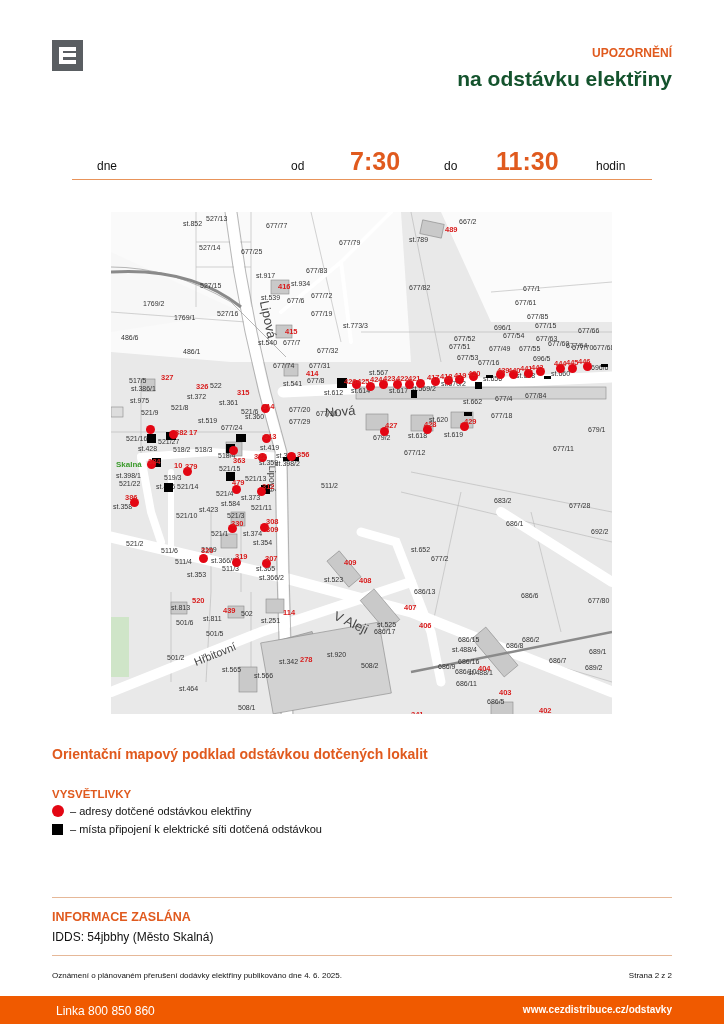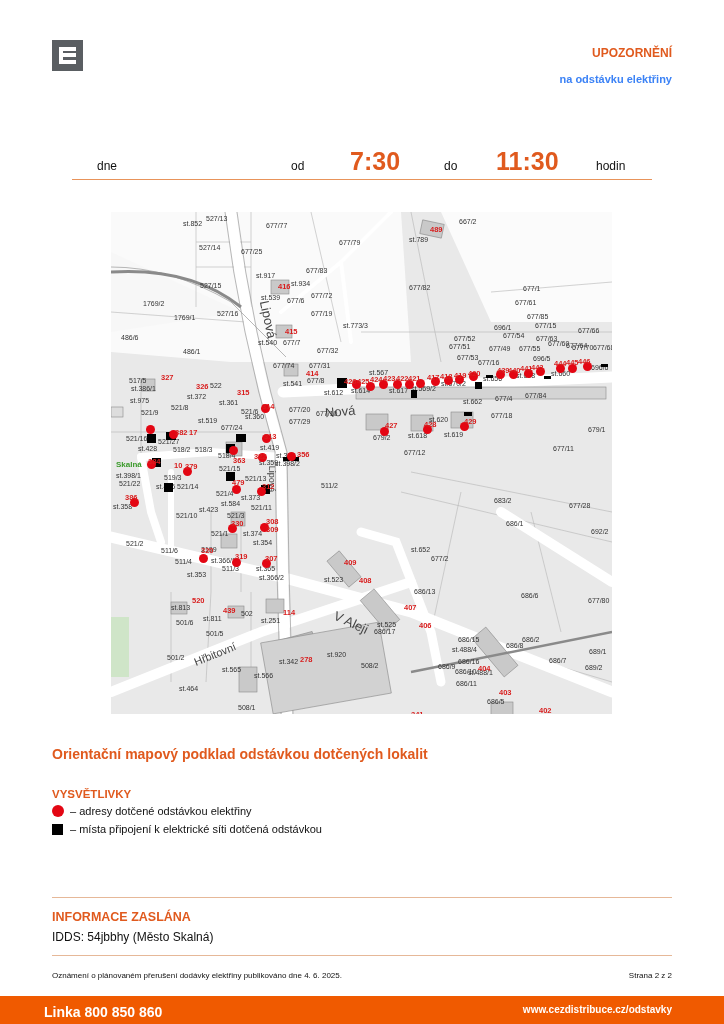--- a/index.html
+++ b/index.html
@@ -7,21 +7,21 @@
   .abs { position: absolute; }
   
   .logo { left: 52px; top: 40px; display: flex; align-items: center; }
   .logo-box { width: 31px; height: 31px; background: #5a5e62; position: relative; }
   .logo-box .e1 { position: absolute; left: 7px; top: 7px; width: 17px; height: 17px; border: 4px solid #fff; border-right: none; }
   .logo-box .e2 { position: absolute; left: 11px; top: 13px; width: 13px; height: 4px; background: #fff; }
   .logo-text { margin-left: 14px; font-size: 25px; font-weight: bold; color: #e05a1e; letter-spacing: 1px; }
   
   .title { right: 52px; top: 40px; text-align: right; font-weight: bold; line-height: 26px; }
   .title .t1 { font-size: 12px; color: #e05a1e; }
-  .title .t2 { font-size: 11px; color: #3b82f6; }
+  .title .t2 { font-size: 21px; color: #14532d; }
   .title .t3 { font-size: 17px; color: #111; }
   
   .daterow { left: 72px; top: 146px; width: 580px; height: 34px; border-bottom: 1.5px solid #e8935a; }
   .daterow span { position: absolute; bottom: 6px; }
   .lbl { font-size: 12px; color: #111; }
   .big { font-size: 25px; font-weight: bold; color: #e05a1e; bottom: 3px !important; }
   
   .map { left: 111px; top: 212px; width: 501px; height: 502px; background: #e9e9e9; overflow: hidden; }
   .map svg { position: absolute; left: 0; top: 0; }
   .pl { position: absolute; font-size: 7px; color: #333; white-space: nowrap; }
@@ -34,21 +34,21 @@
   .legend-title { left: 52px; top: 788px; font-size: 11.5px; font-weight: bold; color: #e05a1e; }
   .legend-row { left: 52px; font-size: 11px; color: #111; display: flex; align-items: center; }
   .legend-dot { width: 12px; height: 12px; border-radius: 50%; background: #e30613; margin-right: 6px; }
   .legend-sq { width: 11px; height: 11px; background: #000; margin-right: 7px; }
   .hr { left: 52px; width: 620px; height: 1px; background: #e6b898; }
   .info-title { left: 52px; top: 910px; font-size: 12.5px; font-weight: bold; color: #e05a1e; }
   .info-text { left: 52px; top: 930px; font-size: 12px; color: #111; }
   .pubnote { left: 52px; top: 971px; font-size: 8px; color: #111; }
   .pagenum { right: 52px; top: 971px; font-size: 8px; color: #111; }
   .footer { left: 0; top: 996px; width: 724px; height: 28px; background: #f05a00; }
-  .footer .fl { position: absolute; left: 44px; top: 8px; font-size: 14px; font-weight: bold; color: #fff; }
+  .footer .fl { position: absolute; left: 56px; top: 8px; font-size: 12px; font-weight: normal; color: #fff; }
   .footer .fr { position: absolute; right: 52px; top: 8px; font-size: 10px; font-weight: bold; color: #fff; }
 </style>
 </head>
 <body>
 
 <div class="abs logo">
   <div class="logo-box">
       <div class="e1"></div>
       <div class="e2"></div>
     </div>
@@ -372,21 +372,21 @@
   <div class="dot" style="left:72px;top:255px"></div>
   <div class="dot" style="left:19px;top:286px"></div>
   <div class="dot" style="left:121px;top:273px"></div>
   <div class="dot" style="left:146px;top:275px"></div>
   <div class="dot" style="left:117px;top:312px"></div>
   <div class="dot" style="left:149px;top:311px"></div>
   <div class="dot" style="left:88px;top:342px"></div>
   <div class="dot" style="left:121px;top:346px"></div>
   <div class="dot" style="left:151px;top:347px"></div>
 
-  <span class="hn" style="left:319px;top:13px">489</span>
+  <span class="hn" style="left:334px;top:13px">489</span>
   <span class="hn" style="left:167px;top:70px">416</span>
   <span class="hn" style="left:174px;top:115px">415</span>
   <span class="hn" style="left:195px;top:157px">414</span>
   <span class="hn" style="left:50px;top:161px">327</span>
   <span class="hn" style="left:85px;top:170px">326</span>
   <span class="hn" style="left:126px;top:176px">315</span>
   <span class="hn" style="left:151px;top:190px">314</span>
   <span class="hn" style="left:153px;top:220px">313</span>
   <span class="hn" style="left:122px;top:244px">363</span>
   <span class="hn" style="left:143px;top:240px">322</span>

